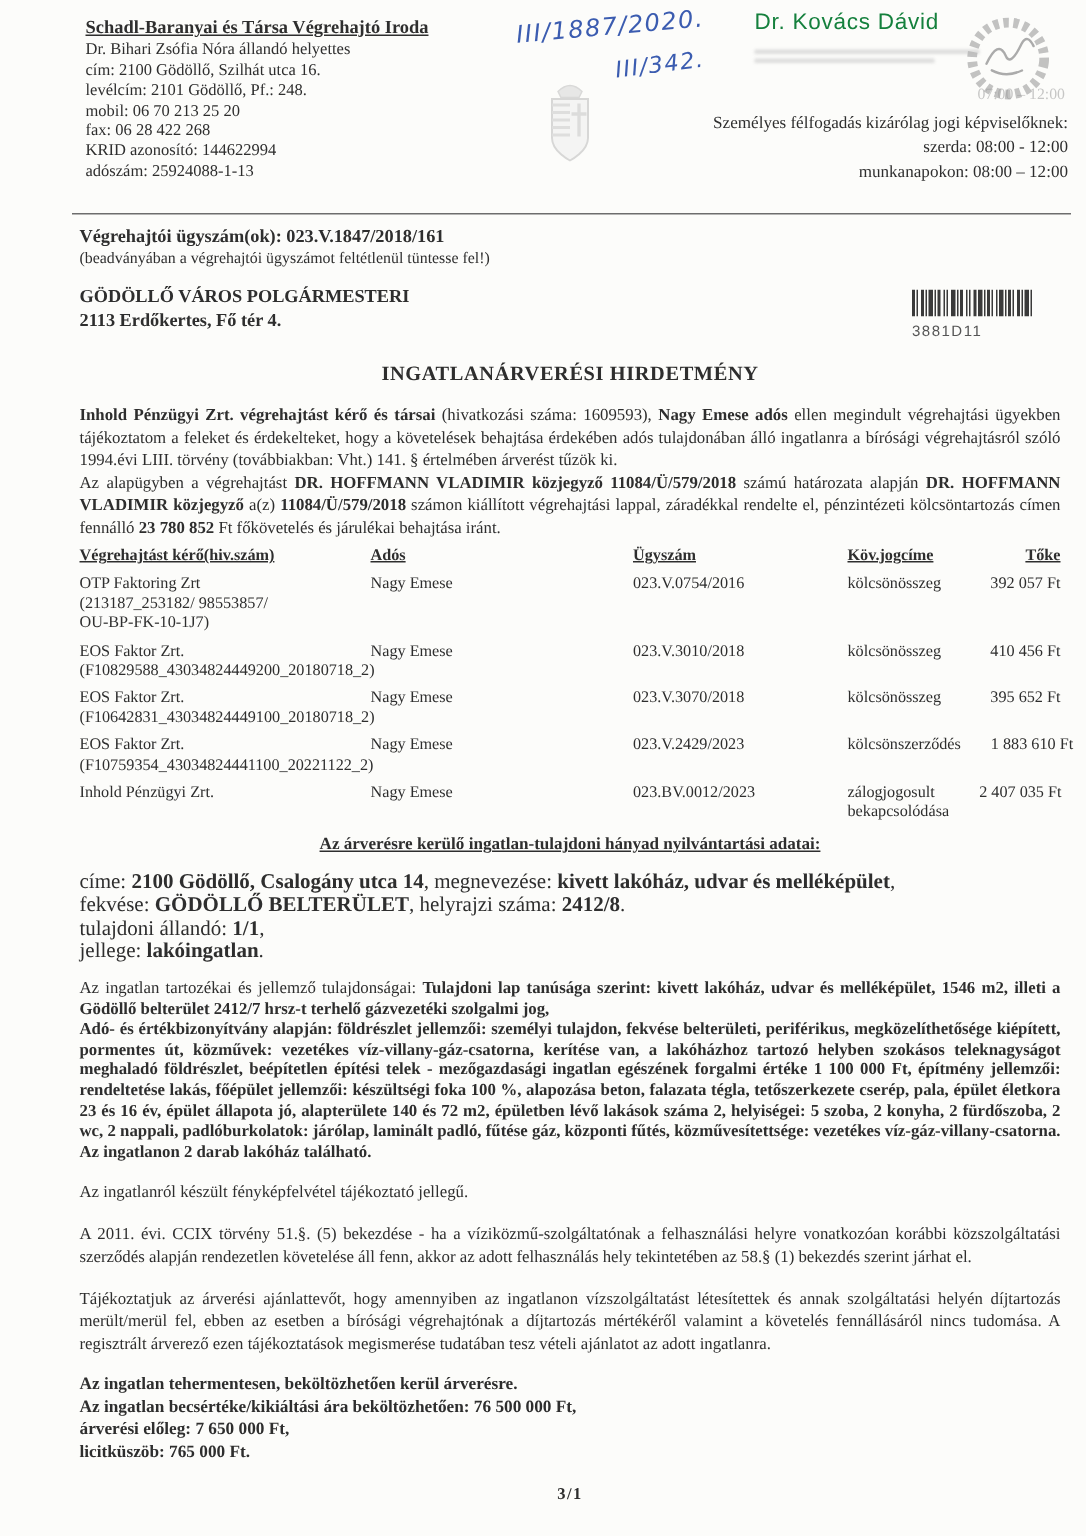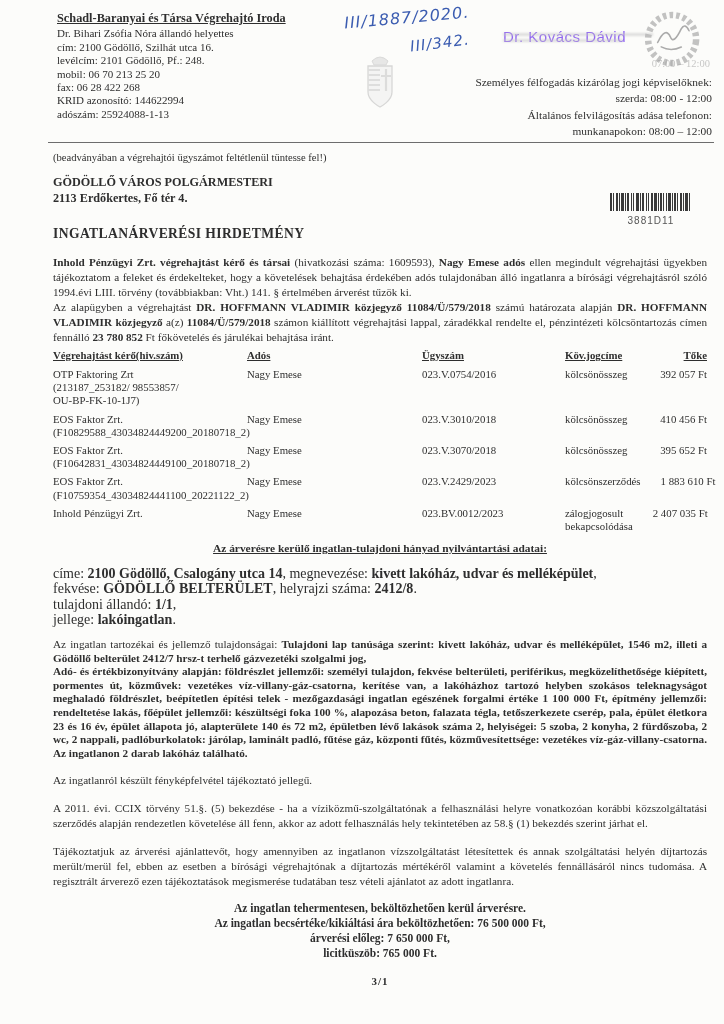--- a/index.html
+++ b/index.html
@@ -13,50 +13,50 @@
     overflow:hidden;
   }
   .just{text-align:justify;}
 
   
   .office{position:absolute;left:57px;top:12px;font-size:11px;line-height:13.4px;}
   .office .office-name{font-size:12.3px;font-weight:bold;text-decoration:underline;margin-bottom:2px;}
   .hand1{position:absolute;left:344px;top:8px;color:#3b5cb0;font-family:"DejaVu Sans",sans-serif;font-style:italic;font-size:16px;transform:rotate(-5deg);letter-spacing:1px;}
   .hand2{position:absolute;left:410px;top:34px;color:#3b5cb0;font-family:"DejaVu Sans",sans-serif;font-style:italic;font-size:15px;transform:rotate(-7deg);letter-spacing:1px;}
   .coat{position:absolute;left:363px;top:55px;opacity:.55;}
-  .signer{position:absolute;left:503px;top:28px;font-family:"Liberation Sans","DejaVu Sans",sans-serif;font-size:15px;color:#8b5cf6;letter-spacing:.5px;}
+  .signer{position:absolute;left:503px;top:6px;font-family:"Liberation Sans","DejaVu Sans",sans-serif;font-size:15px;color:#15803d;letter-spacing:.5px;}
   .faded-bars{position:absolute;left:503px;top:33px;width:150px;}
   .faded-bars div{height:3px;background:#c9c9c9;margin-bottom:3px;filter:blur(1px);opacity:.6;}
   .stamp{position:absolute;left:636px;top:8px;transform:rotate(6deg);opacity:.85;}
   .faded-hours{position:absolute;right:14px;top:58px;font-size:10.5px;color:#9b9b9b;opacity:.55;filter:blur(.4px);}
   .hours{position:absolute;right:12px;top:74px;text-align:right;font-size:11.4px;line-height:16.4px;}
   .rule{position:absolute;left:48px;right:10px;top:142px;border-top:1.6px solid #6d6d6d;}
 
   
   .body-flow{position:absolute;top:150px;left:53px;right:17px;font-size:11.2px;line-height:15px;}
   .case-no{font-size:12.2px;font-weight:bold;}
   .case-note{font-size:10.6px;margin-bottom:10px;}
   .recipient{font-size:12.2px;font-weight:bold;line-height:15.5px;margin-top:8px;}
-  .barcode-wrap{position:absolute;left:608px;top:193px;width:86px;text-align:center;}
+  .barcode-wrap{position:absolute;left:608px;top:193px;width:86px;}
   .barcode-text{font-size:10px;color:#555;font-family:"Liberation Sans",sans-serif;letter-spacing:1px;}
-  .doc-title{font-size:13.6px;font-weight:bold;text-align:left;letter-spacing:.4px;margin-top:20px;margin-bottom:14px;}
+  .doc-title{font-size:13.6px;font-weight:bold;text-align:center;letter-spacing:.4px;margin-top:20px;margin-bottom:14px;}
 
   .cases-label{margin-top:9px;}
   .tbl-head,.tbl-row{display:grid;grid-template-columns:174px 155px 123px 1fr max-content;column-gap:20px;}
   .tbl-head{font-size:10.8px;margin-top:3px;}
   .tbl-head span{font-weight:bold;text-decoration:underline;}
   .tbl-row{font-size:10.8px;line-height:13.2px;margin-top:5px;}
   .tbl-row .amt,.tbl-head .amt{text-align:right;white-space:nowrap;}
   .ref-line{font-size:10.8px;line-height:13.2px;white-space:nowrap;}
 
   .prop-heading{text-align:center;font-weight:bold;text-decoration:underline;font-size:11.4px;margin-top:8px;}
   .prop-block{margin-top:10px;font-size:14px;line-height:15.2px;}
   .features{margin-top:11px;line-height:13.6px;white-space:pre-wrap;}
   .para{margin-top:13px;}
-  .terms{margin-top:12px;text-align:center;font-weight:bold;font-size:11.5px;line-height:15px;}
+  .terms{margin-top:12px;text-align:left;font-weight:bold;font-size:11.5px;line-height:15px;}
   .pageno{margin-top:13px;text-align:center;font-weight:bold;font-size:11px;letter-spacing:1px;}
 </style>
 </head>
 <body>
 
 <div class="page">
 
   <div class="office">
     <div class="office-name">Schadl-Baranyai és Társa Végrehajtó Iroda</div>
     <div>Dr. Bihari Zsófia Nóra állandó helyettes</div>
@@ -87,21 +87,20 @@
   <svg class="stamp" width="72" height="64" viewBox="0 0 72 64">
     <circle cx="36" cy="31" r="24" fill="none" stroke="#b8b8b8" stroke-width="6.5" stroke-dasharray="3.6 3.1"></circle>
     <path d="M22,36 q6,-17 12,-7 q4,8 10,-9 q3,-7 8,1 M26,40 q10,4 20,-2" fill="none" stroke="#9e9e9e" stroke-width="1.6" stroke-linecap="round"></path>
   </svg>
 
   <div class="faded-hours">07:00 – 12:00</div>
 
   <div class="hours">
     <div>Személyes félfogadás kizárólag jogi képviselőknek:</div>
     <div>szerda: 08:00 - 12:00</div>
-    <div>Általános felvilágosítás adása telefonon:</div>
     <div>munkanapokon: 08:00 – 12:00</div>
   </div>
 
   <div class="rule"></div>
 
   <div class="barcode-wrap">
     <svg width="82" height="18" viewBox="0 0 82 18">
       <g fill="#3a3a3a">
         <rect x="0" width="2" height="18"></rect>
           <rect x="3" width="1" height="18"></rect>
@@ -131,20 +130,21 @@
           <rect x="73" width="1" height="18"></rect>
           <rect x="75" width="3" height="18"></rect>
         <rect x="79" width="1" height="18"></rect>
       </g>
     </svg>
     <div class="barcode-text">3881D11</div>
   </div>
 
   <div class="body-flow">
 
+    <div class="case-no">Végrehajtói ügyszám(ok): 023.V.1847/2018/161</div>
     <div class="case-note">(beadványában a végrehajtói ügyszámot feltétlenül tüntesse fel!)</div>
 
     <div class="recipient">
       <div>GÖDÖLLŐ VÁROS POLGÁRMESTERI</div>
       <div>2113 Erdőkertes, Fő tér 4.</div>
     </div>
 
     <div class="doc-title">INGATLANÁRVERÉSI HIRDETMÉNY</div>
 
     <div class="just"><span style="font-weight: bold;">Inhold Pénzügyi Zrt. végrehajtást kérő és társai</span><span> (hivatkozási száma: 1609593), </span><span style="font-weight: bold;">Nagy Emese adós</span><span> ellen megindult végrehajtási ügyekben tájékoztatom a feleket és érdekelteket, hogy a követelések behajtása érdekében adós tulajdonában álló ingatlanra a bírósági végrehajtásról szóló 1994.évi LIII. törvény (továbbiakban: Vht.) 141. § értelmében árverést tűzök ki.</span></div>

